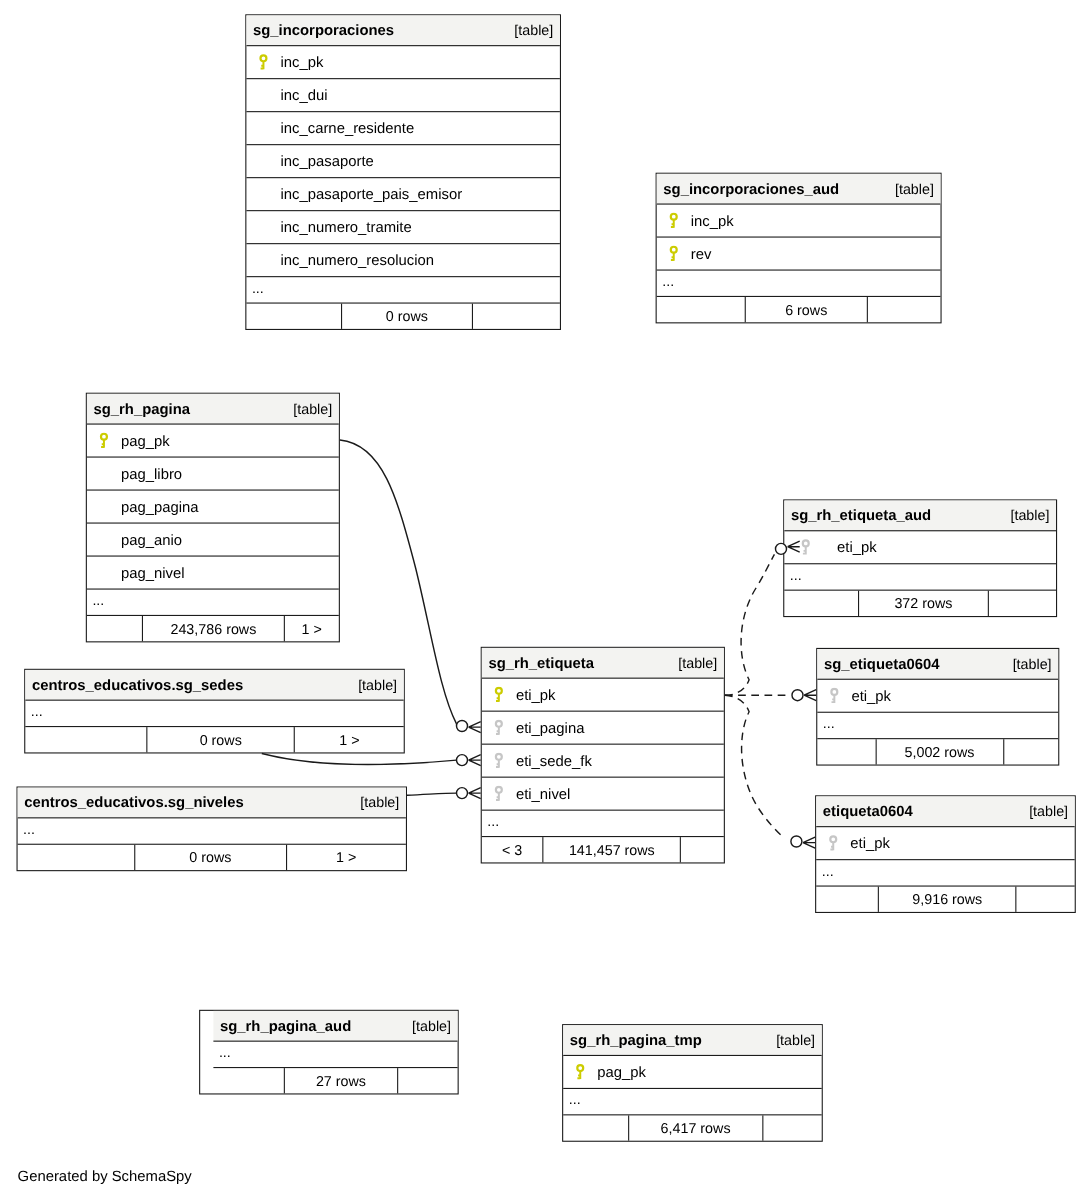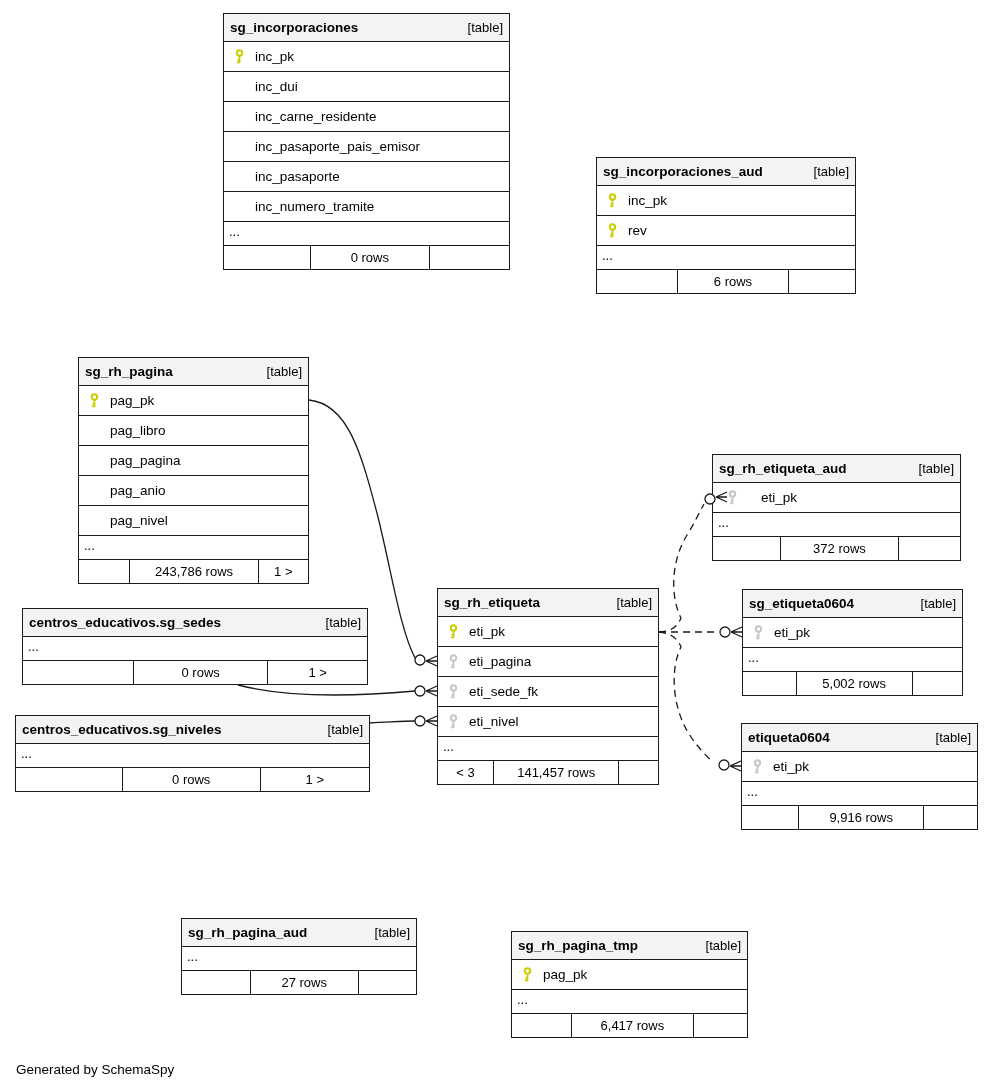--- a/index.html
+++ b/index.html
@@ -91,29 +91,33 @@
   <div class="row">
       <span class="keyspace"></span>
       <span>inc_dui</span>
     </div>
   <div class="row">
       <span class="keyspace"></span>
       <span>inc_carne_residente</span>
     </div>
   <div class="row">
       <span class="keyspace"></span>
+      <span>inc_pasaporte</span>
+    </div>
+  <div class="row">
+      <span class="keyspace"></span>
       <span>inc_pasaporte_pais_emisor</span>
     </div>
   <div class="row">
       <span class="keyspace"></span>
-      <span>inc_pasaporte</span>
-    </div>
-  <div class="row">
-      <span class="keyspace"></span>
       <span>inc_numero_tramite</span>
+    </div>
+  <div class="row">
+      <span class="keyspace"></span>
+      <span>inc_numero_resolucion</span>
     </div>
   <div class="ell">...</div>
   <div class="ftr">
     <span class="fc" style="flex:0 0 30%;"></span>
     <span class="fc mid sep">0 rows</span>
     <span class="fc sep" style="flex:0 0 28%;"></span>
   </div>
 </div>
 
 <div class="tbl" style="left:596px;top:157px;width:260px;">
@@ -299,21 +303,21 @@
     <span>eti_pk</span>
   </div>
   <div class="ell">...</div>
   <div class="ftr">
     <span class="fc" style="flex:0 0 24%;"></span>
     <span class="fc mid sep">9,916 rows</span>
     <span class="fc sep" style="flex:0 0 23%;"></span>
   </div>
 </div>
 
-<div class="tbl" style="left:181px;top:918px;width:236px;">
+<div class="tbl" style="left:181px;top:918px;width:236px;padding-left:12px;">
   <div class="hdr">
     <span class="tname">sg_rh_pagina_aud</span>
     <span class="ttag">[table]</span>
   </div>
   <div class="ell">...</div>
   <div class="ftr">
     <span class="fc" style="flex:0 0 29%;"></span>
     <span class="fc mid sep">27 rows</span>
     <span class="fc sep" style="flex:0 0 25%;"></span>
   </div>

